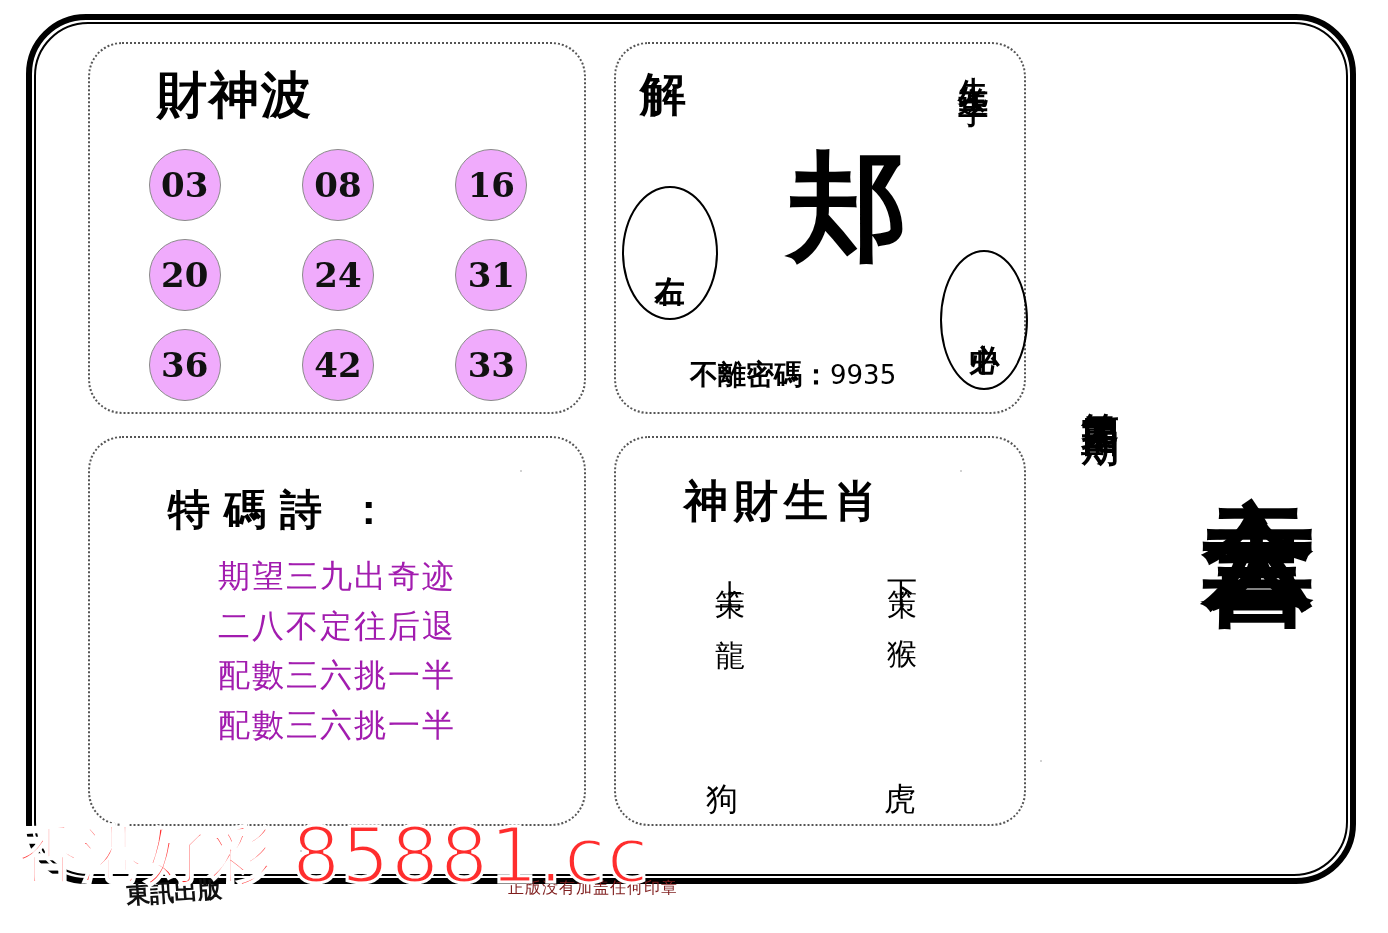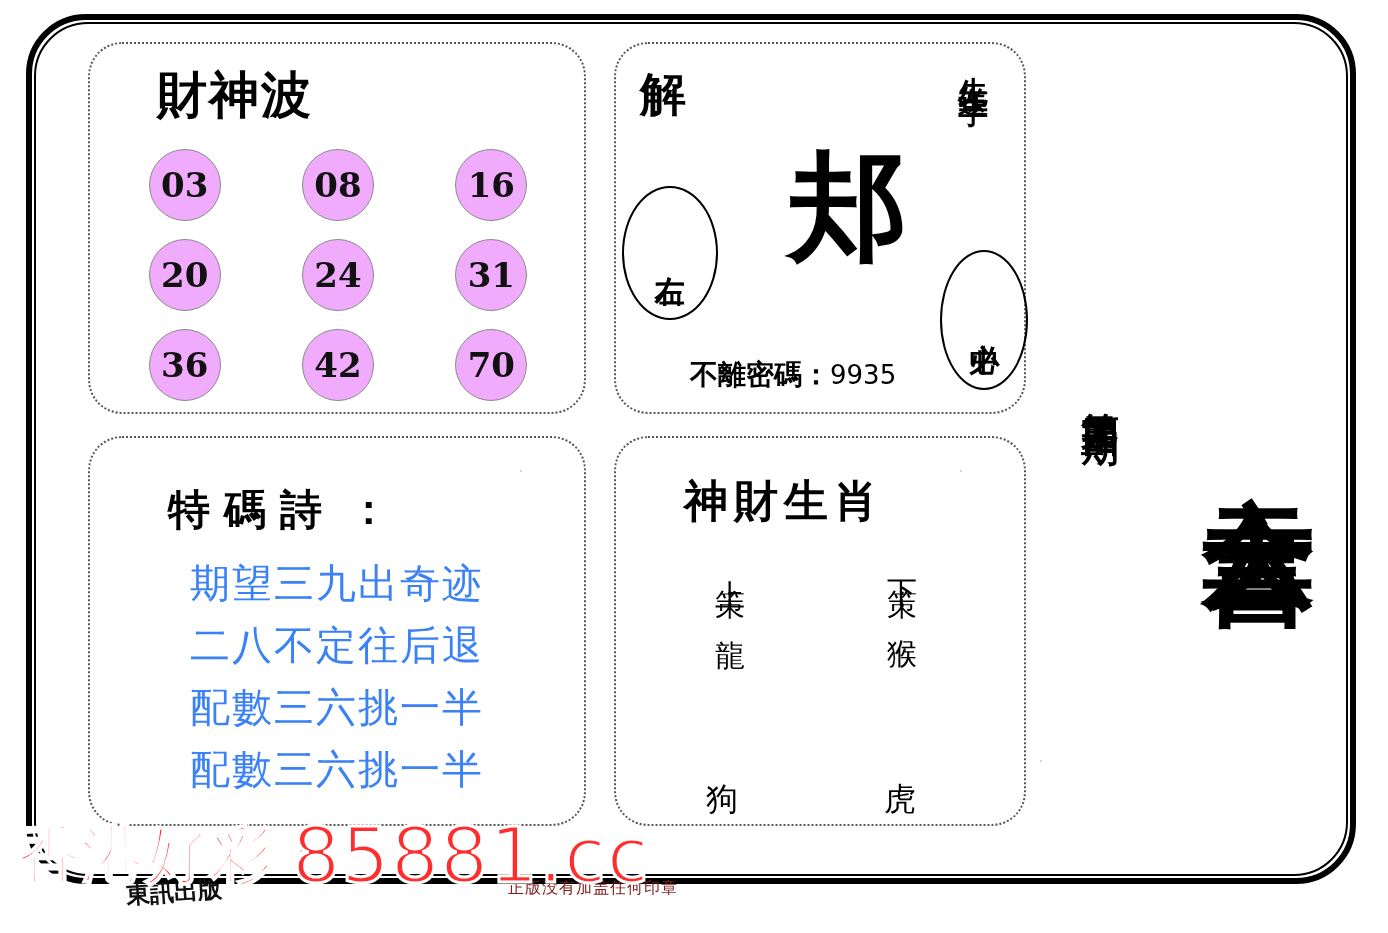--- a/index.html
+++ b/index.html
@@ -162,23 +162,23 @@
     text-align: right;
   }
   .poem-lines {
     position: absolute;
     left: 108px; top: 552px;
     width: 458px;
     text-align: center;
   }
   .poem-line {
     font-family: "DejaVu Serif", serif;
-    font-size: 40px;
+    font-size: 32px;
     line-height: 1.55;
-    color: #3b82f6;
+    color: #a21caf;
     letter-spacing: 2px;
   }
   
   #zodiac-title {
     position: absolute;
     left: 684px; top: 472px;
     font-size: 44px;
     font-weight: bold;
     font-family: "DejaVu Serif", serif;
     letter-spacing: 6px;
@@ -294,21 +294,21 @@
   <div class="cn-title" id="caishenbo-title">財神波</div>
   <div class="balls">
     <div class="ball">03</div>
     <div class="ball">08</div>
     <div class="ball">16</div>
     <div class="ball">20</div>
     <div class="ball">24</div>
     <div class="ball">31</div>
     <div class="ball">36</div>
     <div class="ball">42</div>
-    <div class="ball">70</div>
+    <div class="ball">33</div>
   </div>
 
   <div class="panel" id="panel-jie"></div>
   <div id="jie-char">解</div>
   <div class="oval" id="oval-zuoyou">左右</div>
   <div id="big-char">邞</div>
   <div id="vtext-xiansheng">先生送字</div>
   <div class="oval" id="oval-bizhong">必中</div>
   <div id="code-line">
     <span>不離密碼：</span><span class="code-num">9935</span>

